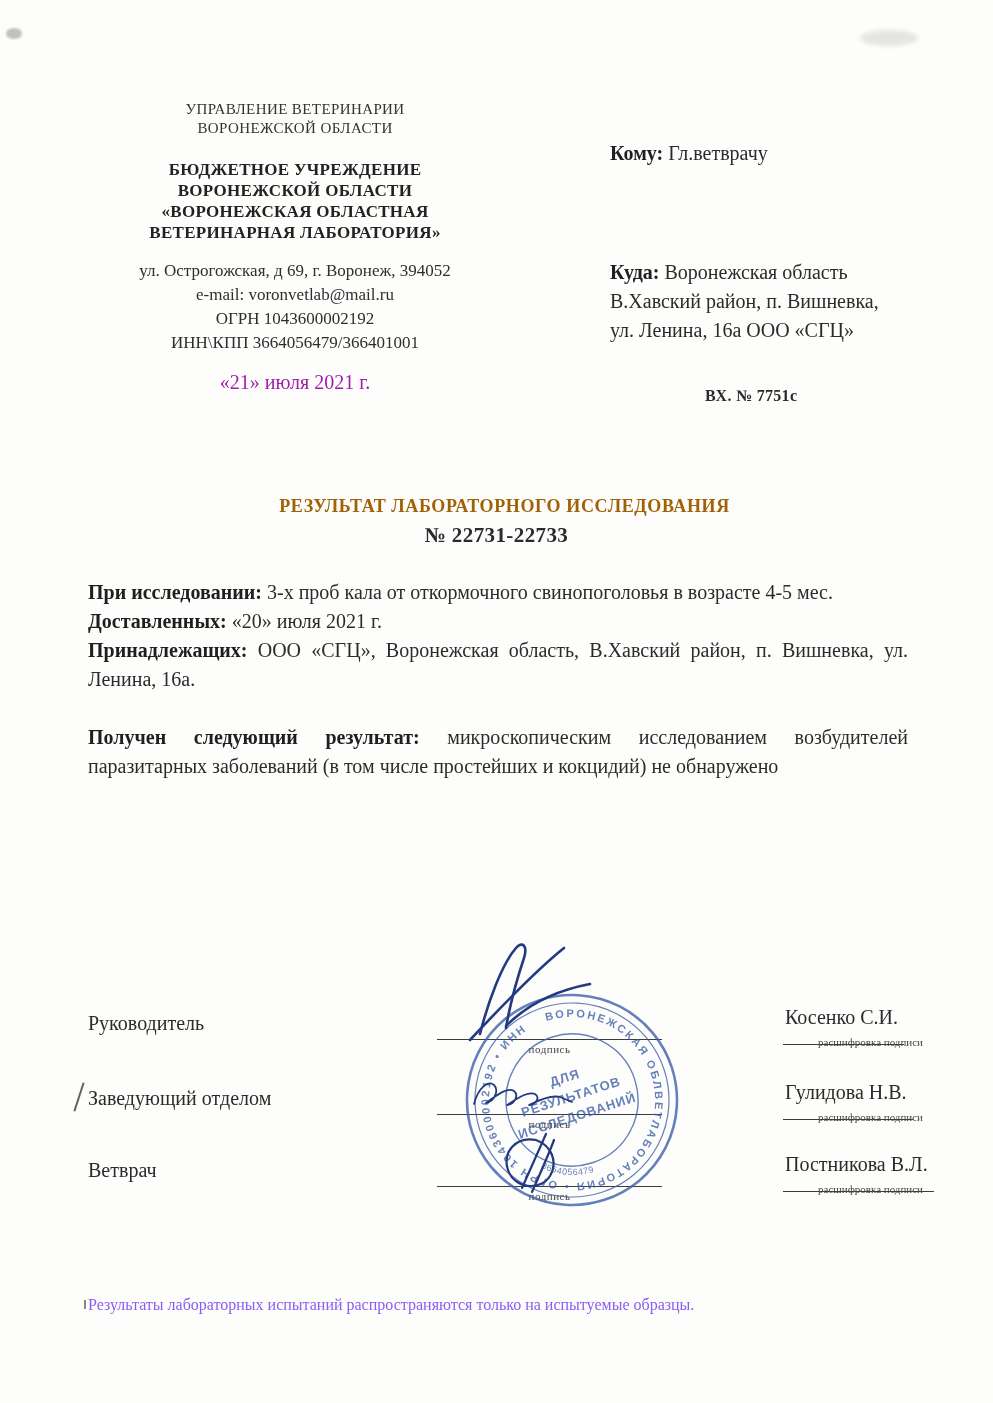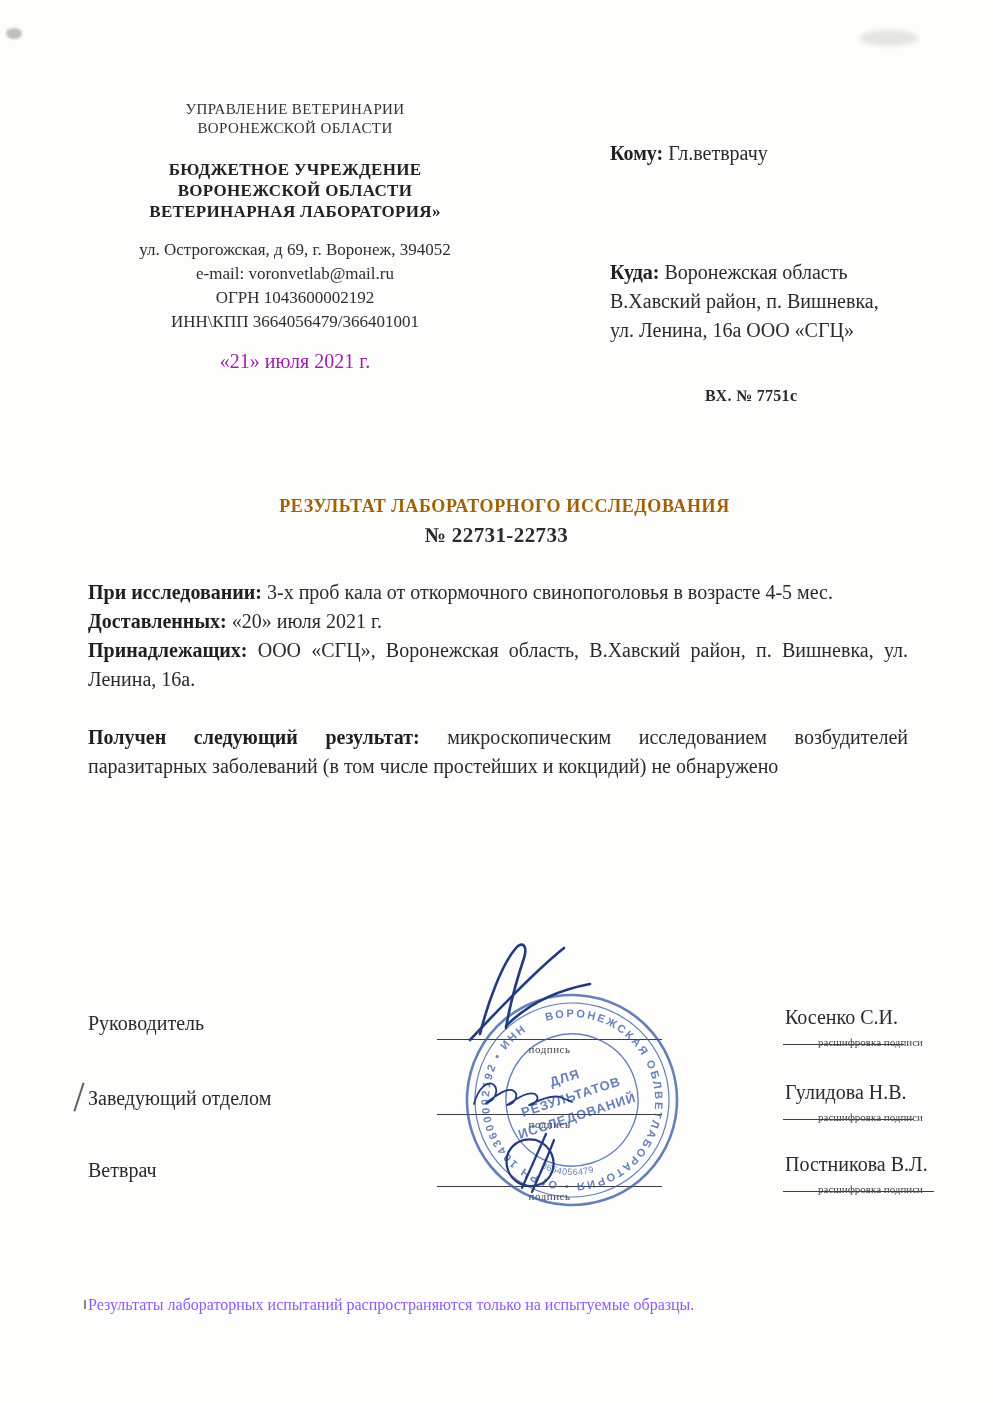--- a/index.html
+++ b/index.html
@@ -83,20 +83,21 @@
   <div class="artifact artifact-tl"></div>
   <div class="artifact artifact-tr"></div>
   <div class="artifact artifact-slash"></div>
   <div class="artifact artifact-tick"></div>
 
   <div class="org-block">
     <div class="org-dept">УПРАВЛЕНИЕ ВЕТЕРИНАРИИ</div>
     <div class="org-dept">ВОРОНЕЖСКОЙ ОБЛАСТИ</div>
     <div class="org-name first">БЮДЖЕТНОЕ УЧРЕЖДЕНИЕ</div>
     <div class="org-name">ВОРОНЕЖСКОЙ ОБЛАСТИ</div>
+    <div class="org-name">«ВОРОНЕЖСКАЯ ОБЛАСТНАЯ</div>
     <div class="org-name">ВЕТЕРИНАРНАЯ ЛАБОРАТОРИЯ»</div>
     <div class="org-contact first">ул. Острогожская, д 69, г. Воронеж, 394052</div>
     <div class="org-contact">e-mail: voronvetlab@mail.ru</div>
     <div class="org-contact">ОГРН 1043600002192</div>
     <div class="org-contact">ИНН\КПП 3664056479/366401001</div>
     <div class="org-date">«21» июля 2021 г.</div>
   </div>
 
   <div class="recipient">
     <div class="to-line">

